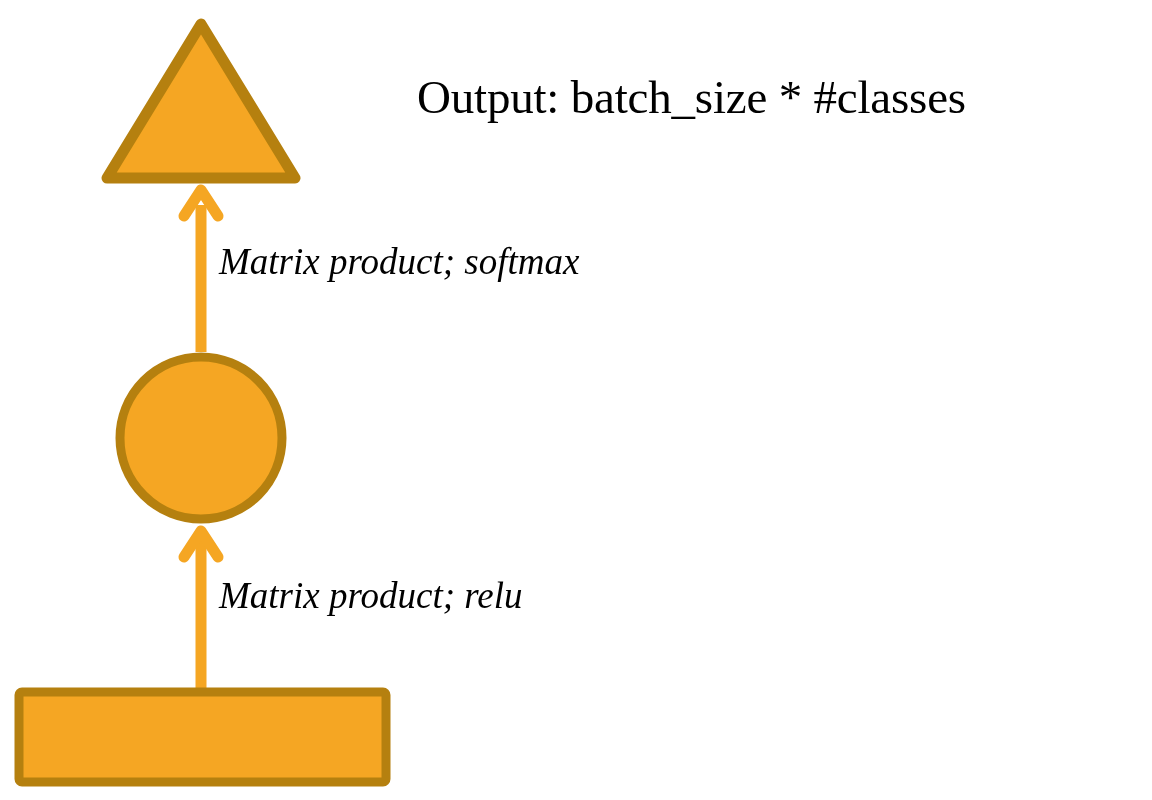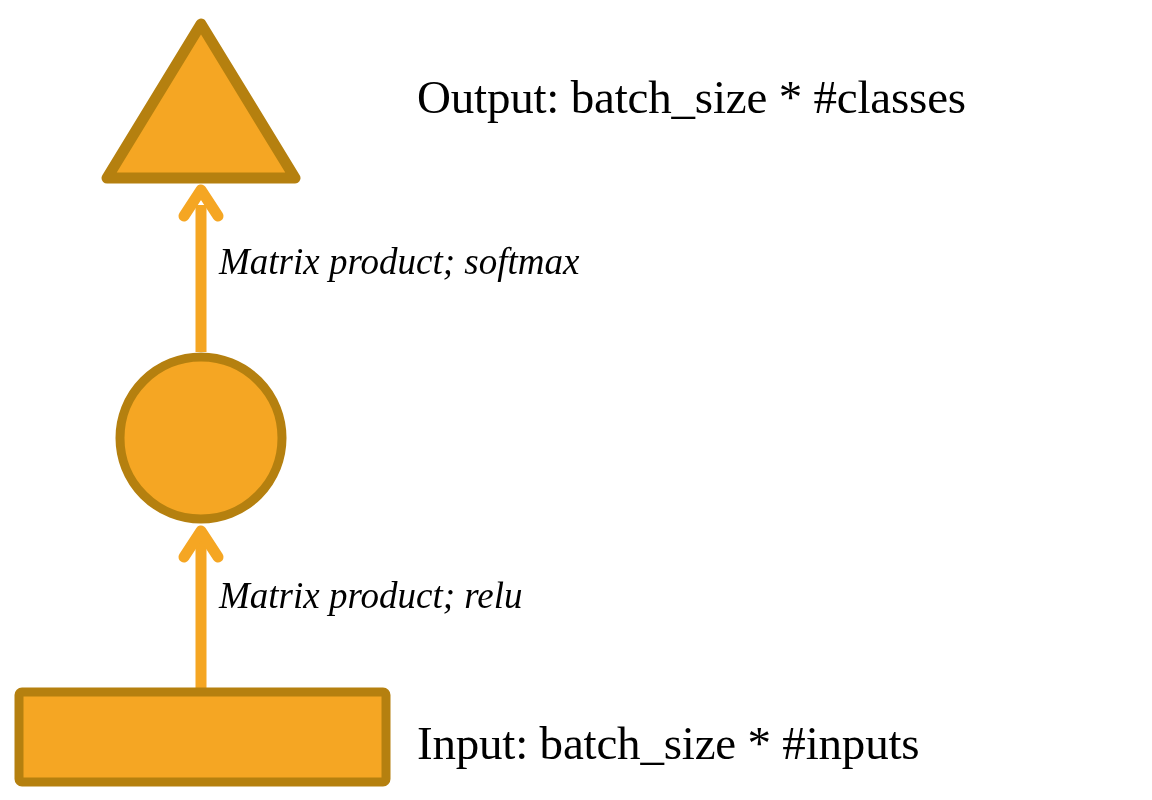--- a/index.html
+++ b/index.html
@@ -79,15 +79,14 @@
     <polygon points="201,24 295,178 107,178" fill="#F5A623" stroke="#B5800F" stroke-width="11" stroke-linejoin="round"></polygon>
   </svg>
 
   <div class="layer-label" id="label-output">Output: batch_size * #classes</div>
 
   <div class="edge-label" id="label-softmax">Matrix product; softmax</div>
 
 
   <div class="edge-label" id="label-relu">Matrix product; relu</div>
 
-  <div class="layer-label" id="label-input">Input: batch_size * #inputs</div>
 
 </div>
 
 </body></html>

